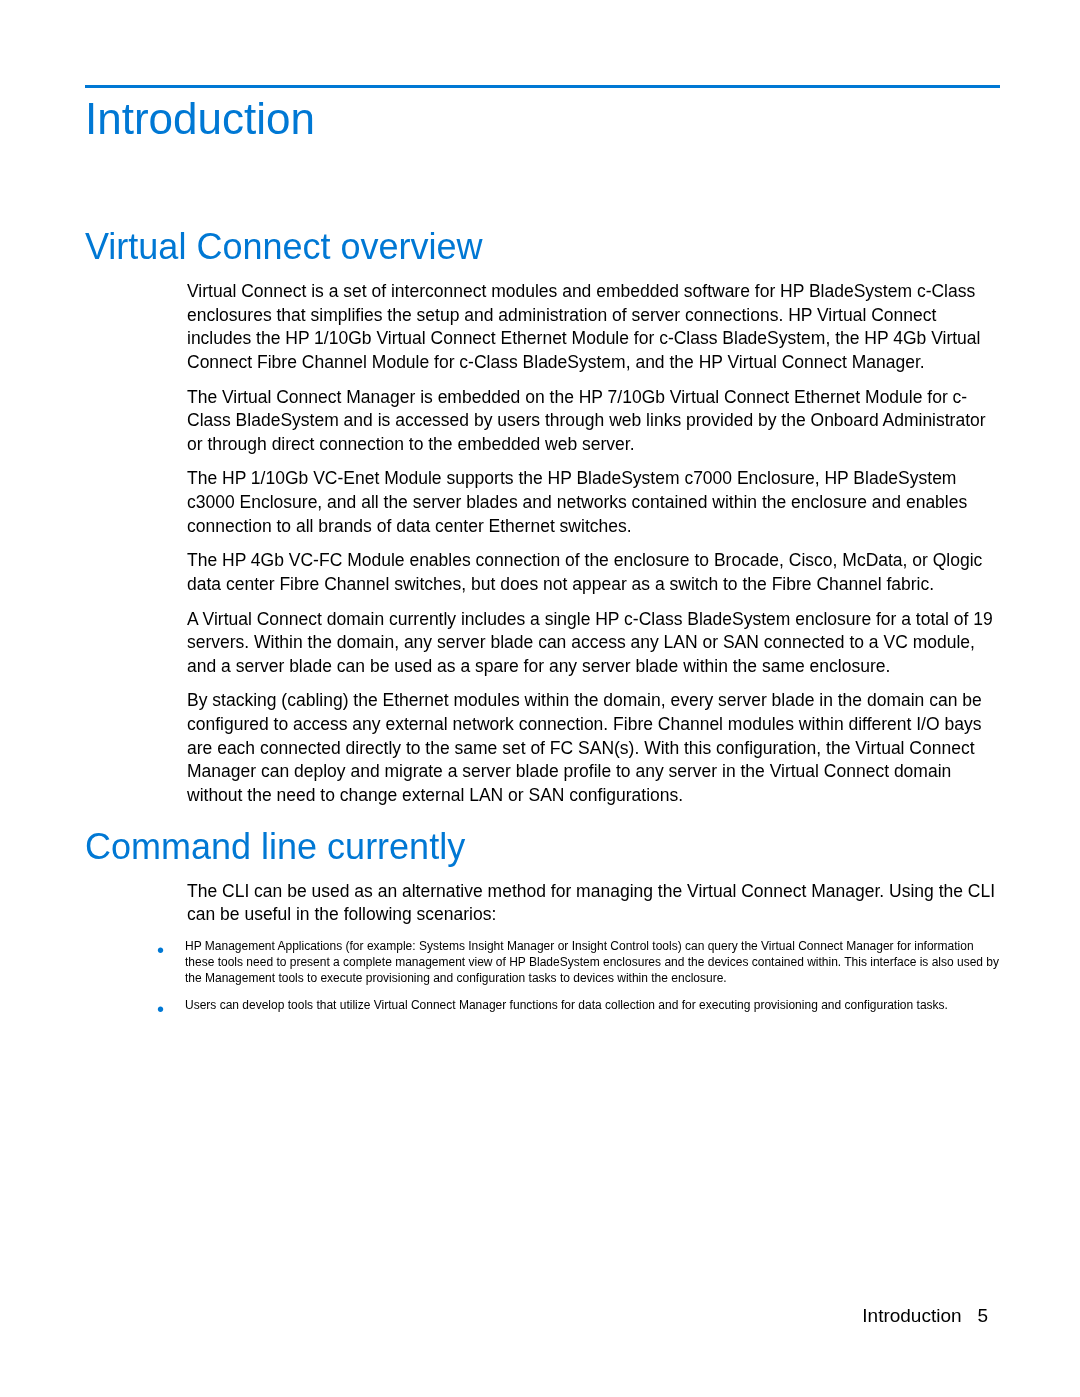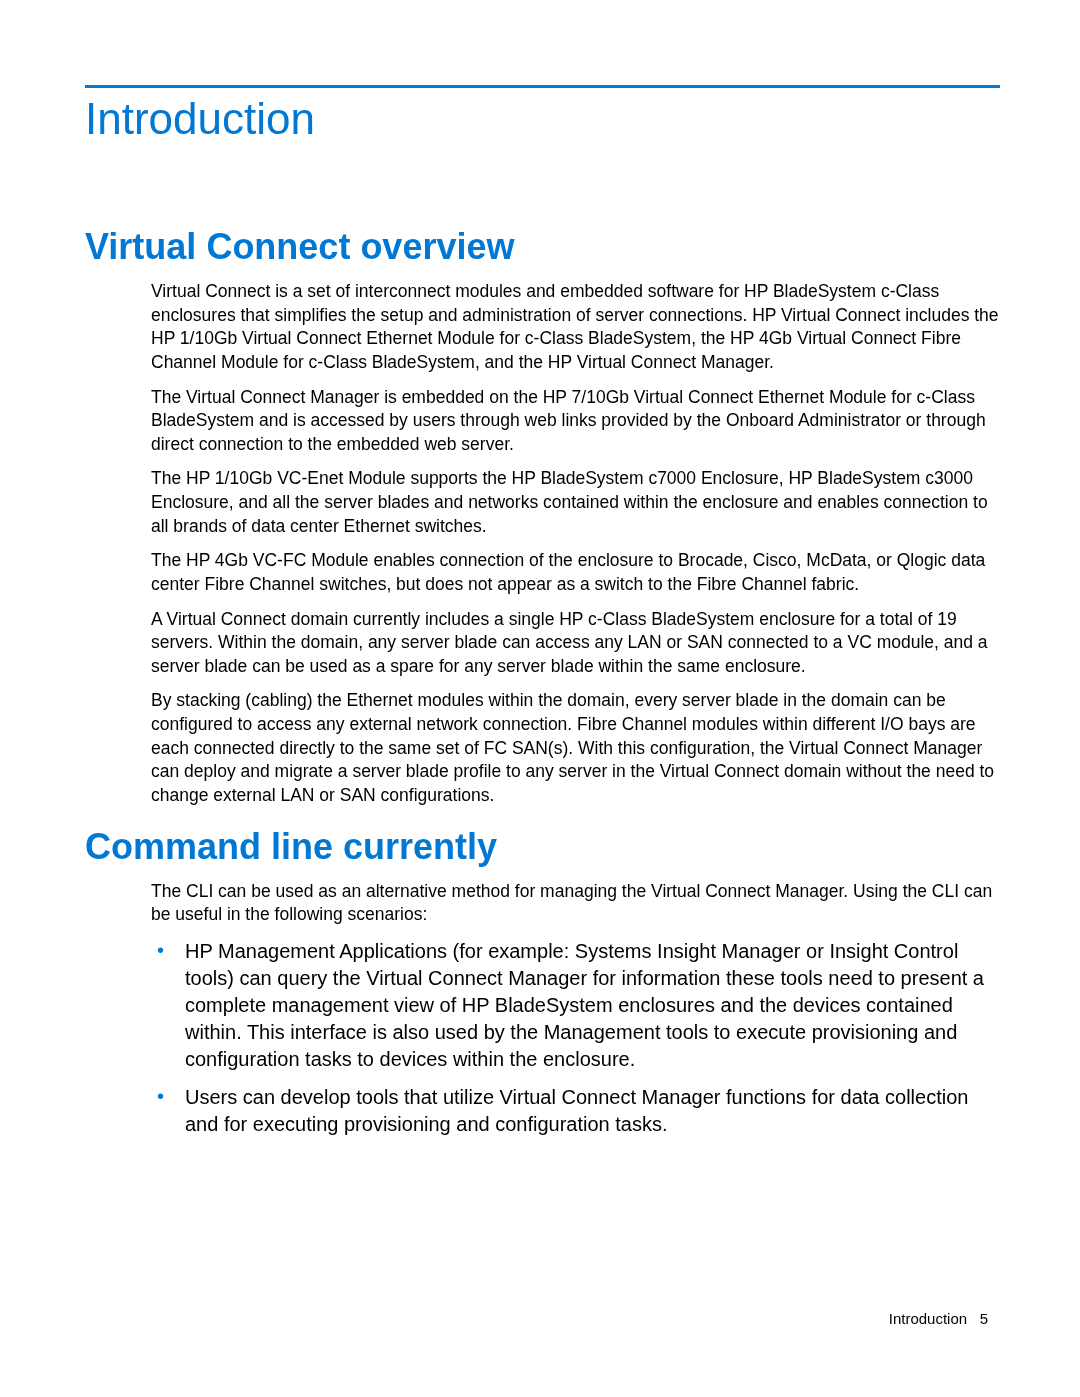--- a/index.html
+++ b/index.html
@@ -22,62 +22,62 @@
     .chapter-title {
       color: #0078d4;
       font-size: 44px;
       font-weight: 400;
       margin-bottom: 82px;
       letter-spacing: 0px;
     }
     .section-title {
       color: #0078d4;
       font-size: 36px;
-      font-weight: 700;
+      font-weight: 400;
       margin-bottom: 12px;
       letter-spacing: 0px;
     }
     .body-text {
-      margin-left: 66px;
+      margin-left: 102px;
       font-size: 17.5px;
       line-height: 1.35;
       color: #000;
     }
     .body-text p {
       margin-bottom: 11px;
     }
     .bullets {
       list-style: none;
       margin-left: 66px;
       padding-left: 0;
     }
     .bullets li {
       position: relative;
       padding-left: 34px;
-      font-size: 20px;
+      font-size: 12px;
       line-height: 1.35;
       margin-bottom: 11px;
     }
     .bullets li::before {
       content: "•";
       position: absolute;
       left: 6px;
       top: 0;
       color: #0078d4;
       font-size: 20px;
       line-height: 1.2;
     }
     .sec2 {
       margin-top: 18px;
     }
     .footer {
       position: absolute;
       bottom: 70px;
       right: 92px;
-      font-size: 15px;
+      font-size: 19px;
       color: #000;
     }
   </style>
 </head>
 <body>
 
 <div class="page">
   <hr class="rule">
   <h1 class="chapter-title">Introduction</h1>
 

